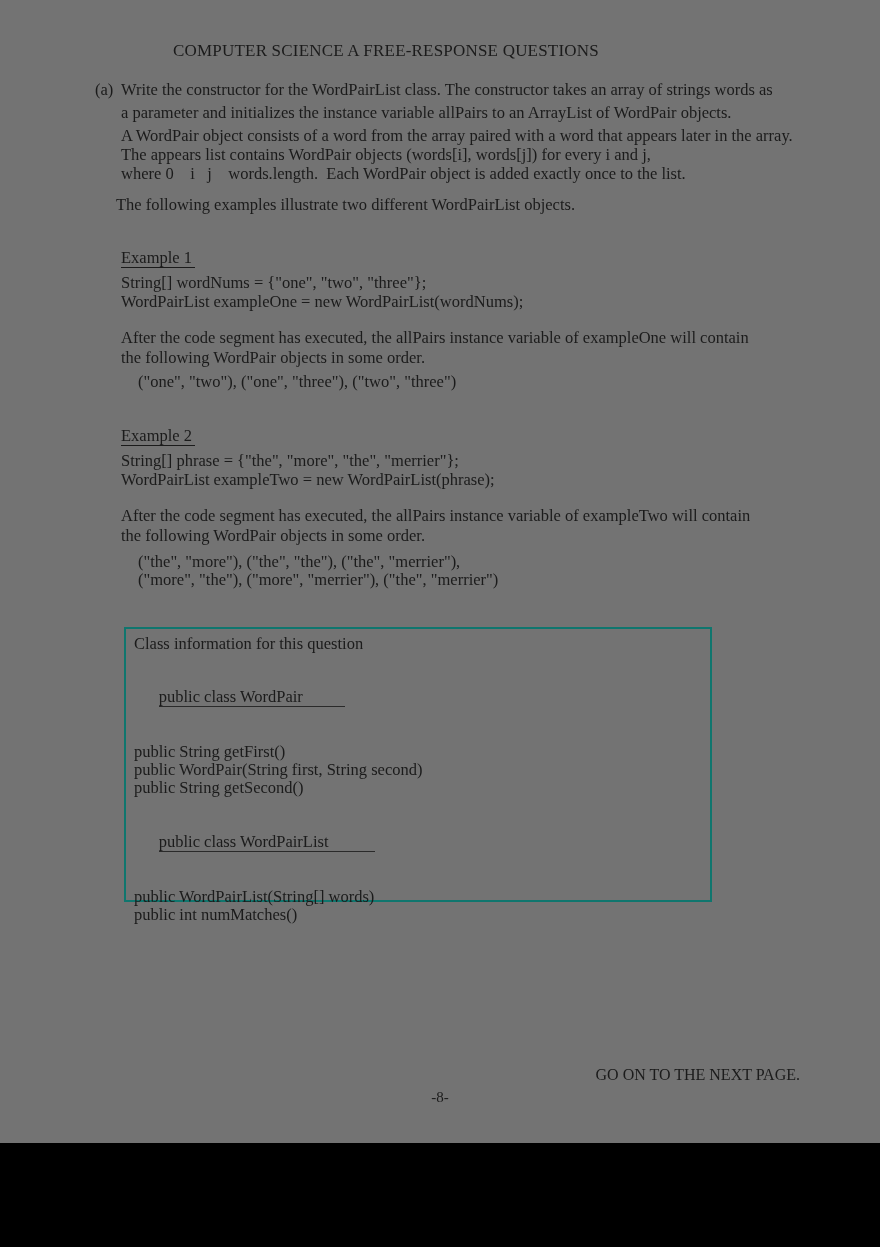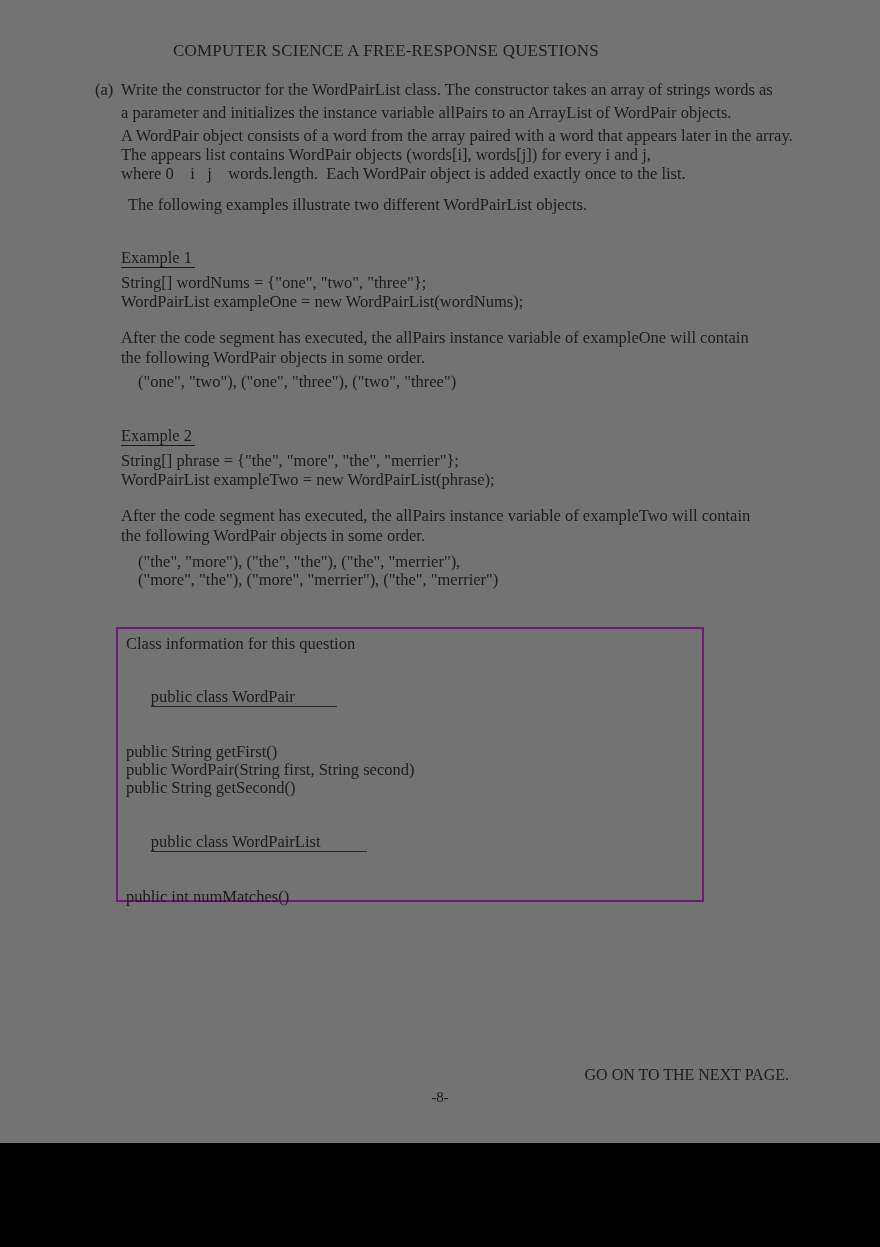--- a/index.html
+++ b/index.html
@@ -22,68 +22,68 @@
     font-size: 17px;
     letter-spacing: 0.2px;
     white-space: pre;
   }
 
   .part-a { position: absolute; left: 95px; top: 78px; line-height: 23px; }
   .part-a .part-label { position: absolute; left: 0; top: 0; }
   .part-a .part-body { margin-left: 26px; }
 
   .para-b { position: absolute; left: 121px; top: 126px; line-height: 19px; }
-  .para-c { position: absolute; left: 128px; top: 195px; line-height: 19px; }
+  .para-c { position: absolute; left: 116px; top: 195px; line-height: 19px; }
 
   .ex-heading { position: absolute; left: 121px; line-height: 19px; }
   .ex-heading .uline { border-bottom: 1px solid #1b1b1b; padding-right: 3px; white-space: pre; }
   .ex1-heading { top: 248px; }
   .ex2-heading { top: 426px; }
 
   .code-block { position: absolute; left: 121px; line-height: 19px; }
   .ex1-code { top: 273px; }
   .ex2-code { top: 451px; }
 
   .after-block { position: absolute; left: 121px; line-height: 20px; }
   .ex1-after { top: 328px; }
   .ex2-after { top: 506px; }
 
   .pairs-block { position: absolute; left: 138px; line-height: 18px; }
   .ex1-pairs { top: 373px; }
   .ex2-pairs { top: 553px; }
 
   .class-box {
     position: absolute;
-    left: 116px;
+    left: 124px;
     top: 627px;
     width: 588px;
     height: 275px;
     box-sizing: border-box;
-    border: 2px solid #701a75;
+    border: 2px solid #0f766e;
     padding: 6px 0 0 8px;
     line-height: 18px;
   }
   .class-box .box-line { white-space: pre; }
   .cls-header { margin-top: 17px; }
   .cls-header .uline-ext {
     display: inline-block;
     border-bottom: 1.5px solid #2a2a2a;
     white-space: pre;
   }
   .pad-wordpair { padding-right: 42px; }
   .pad-wordpairlist { padding-right: 46px; }
   .member-group { margin-top: 18px; }
   .field-line { margin-top: 17px; }
   .member-group-2 { margin-top: 18px; }
   .cls-header-2 { margin-top: 18px; }
 
   .go-on {
     position: absolute;
     top: 1066px;
-    left: 0;
+    left: 11px;
     width: 789px;
     text-align: right;
     font-size: 16px;
     white-space: pre;
   }
   .page-num {
     position: absolute;
     top: 1089px;
     left: 0;
     width: 880px;
@@ -174,20 +174,21 @@
       <div class="box-line">public WordPair(String first, String second)</div>
       <div class="box-line">public String getSecond()</div>
     </div>
 
     <div class="box-line cls-header cls-header-2">
       <span class="uline-ext pad-wordpairlist">public class WordPairList</span>
     </div>
 
 
     <div class="member-group member-group-2">
+      <div class="box-line">public WordPairList(String[] words)</div>
       <div class="box-line">public int numMatches()</div>
     </div>
   </div>
 
   <div class="go-on">GO ON TO THE NEXT PAGE.</div>
   <div class="page-num">-8-</div>
   <div class="black-bar"></div>
 
 </div>
 

